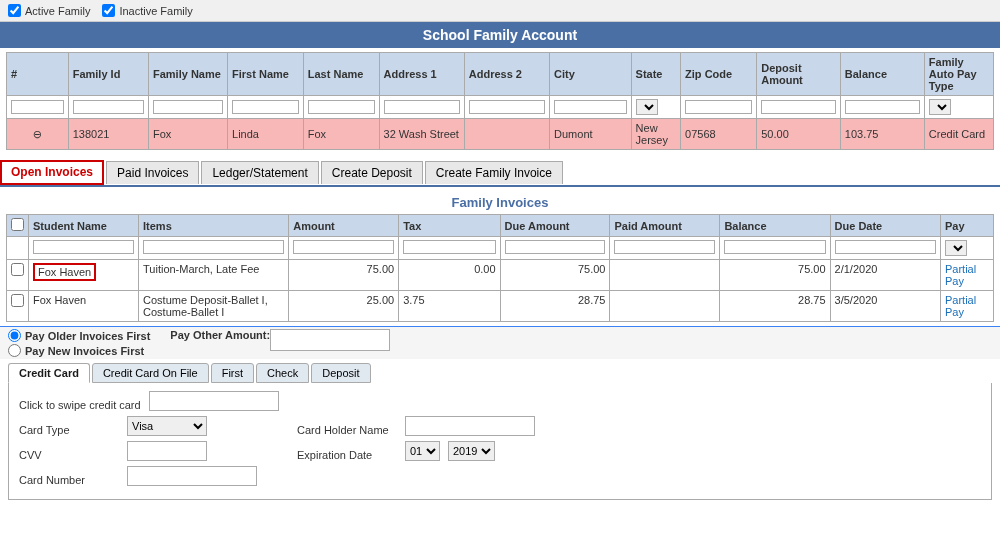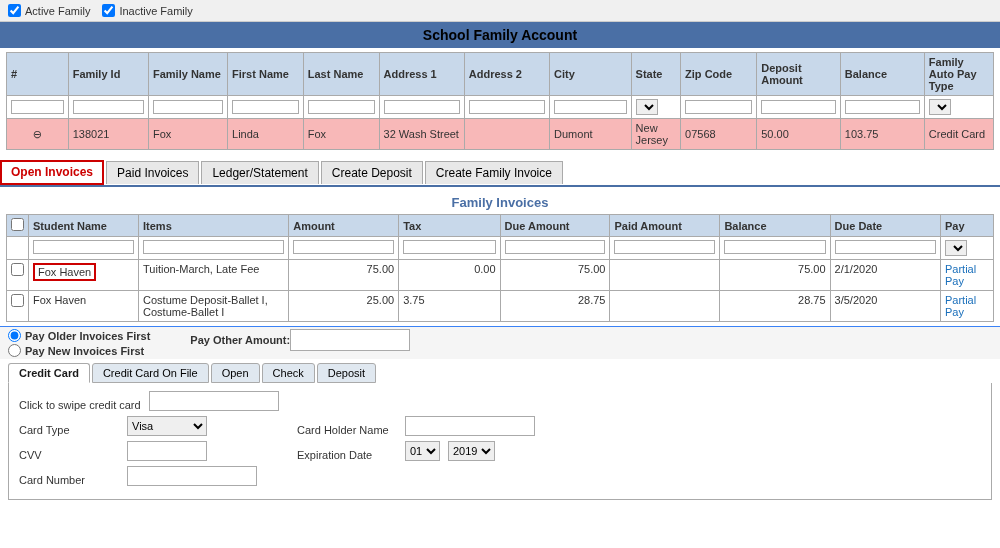--- a/index.html
+++ b/index.html
@@ -1,21 +1,21 @@
 <!DOCTYPE html>
 <html><head>
   <meta charset="utf-8">
   <style>
     * { box-sizing: border-box; margin: 0; padding: 0; }
     body { font-family: Arial, sans-serif; font-size: 12px; background: #fff; color: #333; }
 
     .top-bar { display: flex; align-items: center; gap: 12px; padding: 4px 8px; background: #f0f0f0; border-bottom: 1px solid #ccc; }
     .top-bar label { display: flex; align-items: center; gap: 4px; font-size: 11px; }
 
-    .page-title { background: #4a6fa5; color: #000000; text-align: center; font-size: 14px; font-weight: bold; padding: 5px; }
+    .page-title { background: #4a6fa5; color: #ffffff; text-align: center; font-size: 14px; font-weight: bold; padding: 5px; }
 
     .main-table-wrap { padding: 4px 6px; }
     .main-table { width: 100%; border-collapse: collapse; font-size: 11px; }
     .main-table th { background: #c8d8ea; border: 1px solid #aaa; padding: 3px 4px; text-align: left; font-weight: bold; }
     .main-table td { border: 1px solid #aaa; padding: 3px 4px; }
     .main-table input[type=text] { width: 100%; border: 1px solid #aaa; font-size: 11px; }
     .main-table select { font-size: 11px; border: 1px solid #aaa; }
     .family-row { background: #f8b8b8; }
 
     .tabs-row { display: flex; align-items: center; gap: 2px; padding: 6px 6px 0 0; border-bottom: 2px solid #4a6fa5; }
@@ -32,21 +32,21 @@
     .invoices-wrap { padding: 4px 6px; }
 
     .partial-pay-link { color: #1a6fbb; text-decoration: none; cursor: pointer; }
     .student-name-box { border: 2px solid #c00; display: inline-block; padding: 1px 3px; }
 
     .pay-row { text-align: right; padding: 3px 6px; font-size: 11px; border-top: 1px solid #eee; }
 
     .payment-options { display: flex; align-items: flex-start; gap: 20px; padding: 2px 8px; background: #f5f5f5; border-top: 1px solid #3b82f6; }
     .radio-group { display: flex; flex-direction: column; gap: 2px; }
     .radio-group label { display: flex; align-items: center; gap: 4px; font-size: 11px; font-weight: bold; }
-    .pay-other { display: flex; align-items: center; font-size: 11px; font-weight: bold; margin-left: 20px; }
+    .pay-other { display: flex; font-size: 11px; font-weight: bold; }
     .pay-other input { border: 1px solid #aaa; width: 120px; height: 22px; }
 
     .payment-tabs-row { display: flex; align-items: center; gap: 2px; padding: 4px 8px 0 8px; }
     .payment-tab { padding: 3px 10px; border: 1px solid #aaa; background: #e0e8f0; cursor: pointer; font-size: 11px; border-radius: 3px 3px 0 0; }
     .payment-tab.active { background: #fff; border-bottom: 1px solid #fff; font-weight: bold; color: #1a1a1a; }
 
     .payment-form { padding: 8px 10px; border: 1px solid #aaa; border-top: none; margin: 0 8px; background: #fff; font-size: 11px; }
     .form-row { display: flex; align-items: flex-end; gap: 8px; margin-bottom: 5px; }
     .form-row label { min-width: 100px; font-size: 11px; }
     .form-row input[type=text] { border: 1px solid #aaa; height: 20px; font-size: 11px; }
@@ -203,21 +203,21 @@
   </div>
   <div class="pay-other">
     <label>Pay Other Amount:</label>
     <input type="text" style="">
   </div>
 </div>
 
 <div class="payment-tabs-row">
   <button class="payment-tab active">Credit Card</button>
   <button class="payment-tab">Credit Card On File</button>
-  <button class="payment-tab">Open</button>
+  <button class="payment-tab">First</button>
   <button class="payment-tab">Check</button>
   <button class="payment-tab">Deposit</button>
 </div>
 
 <div class="payment-form">
   <div class="form-row">
     <label>Click to swipe credit card</label>
     <input type="text" style="width: 130px;">
   </div>
   <div style="display:flex; gap:40px;">

